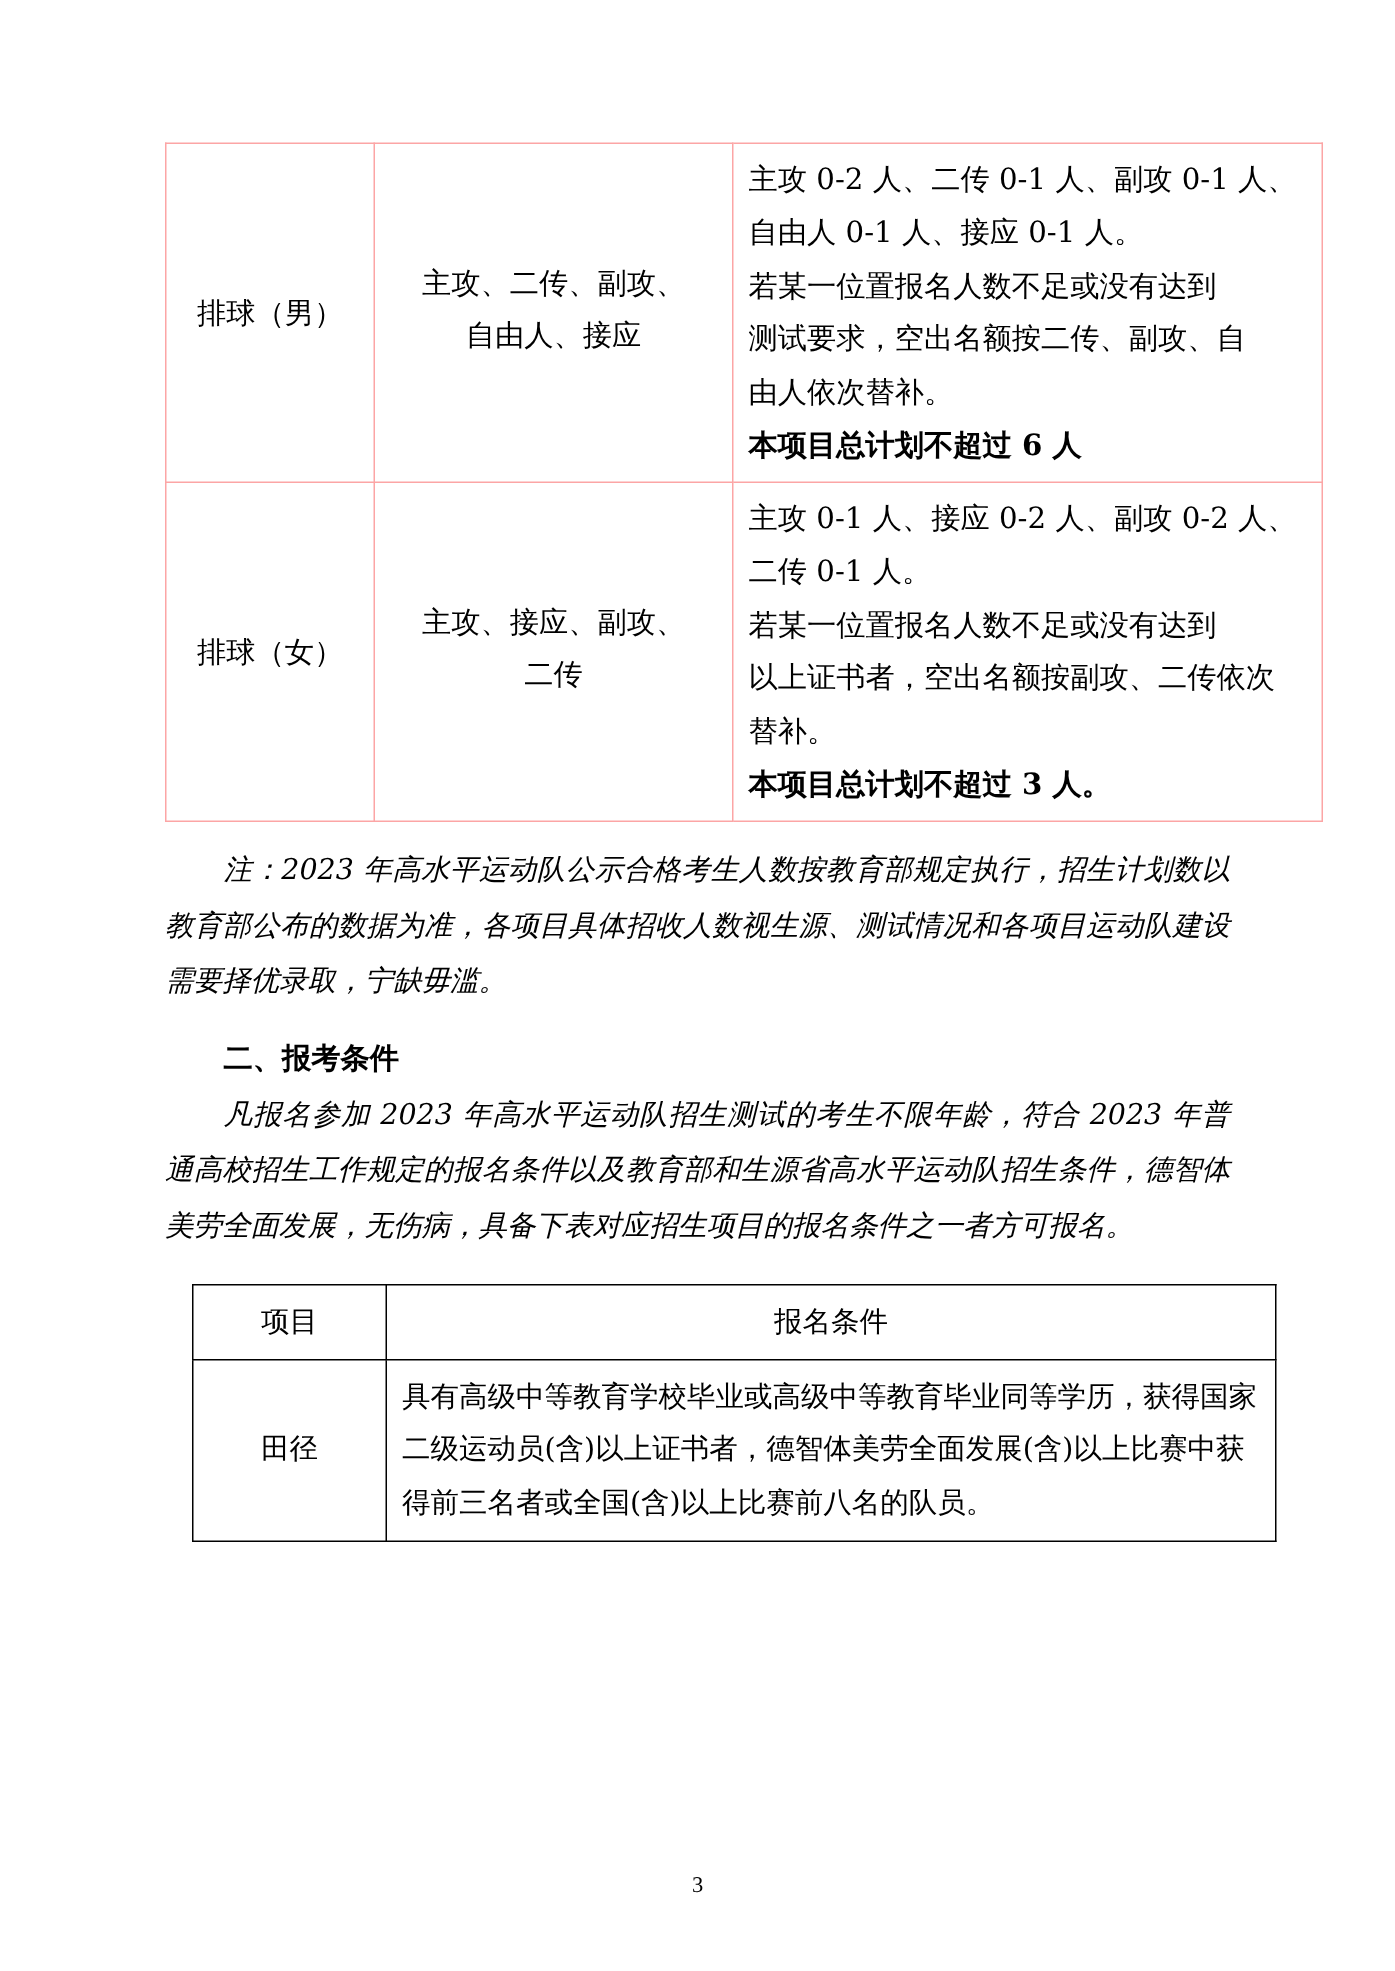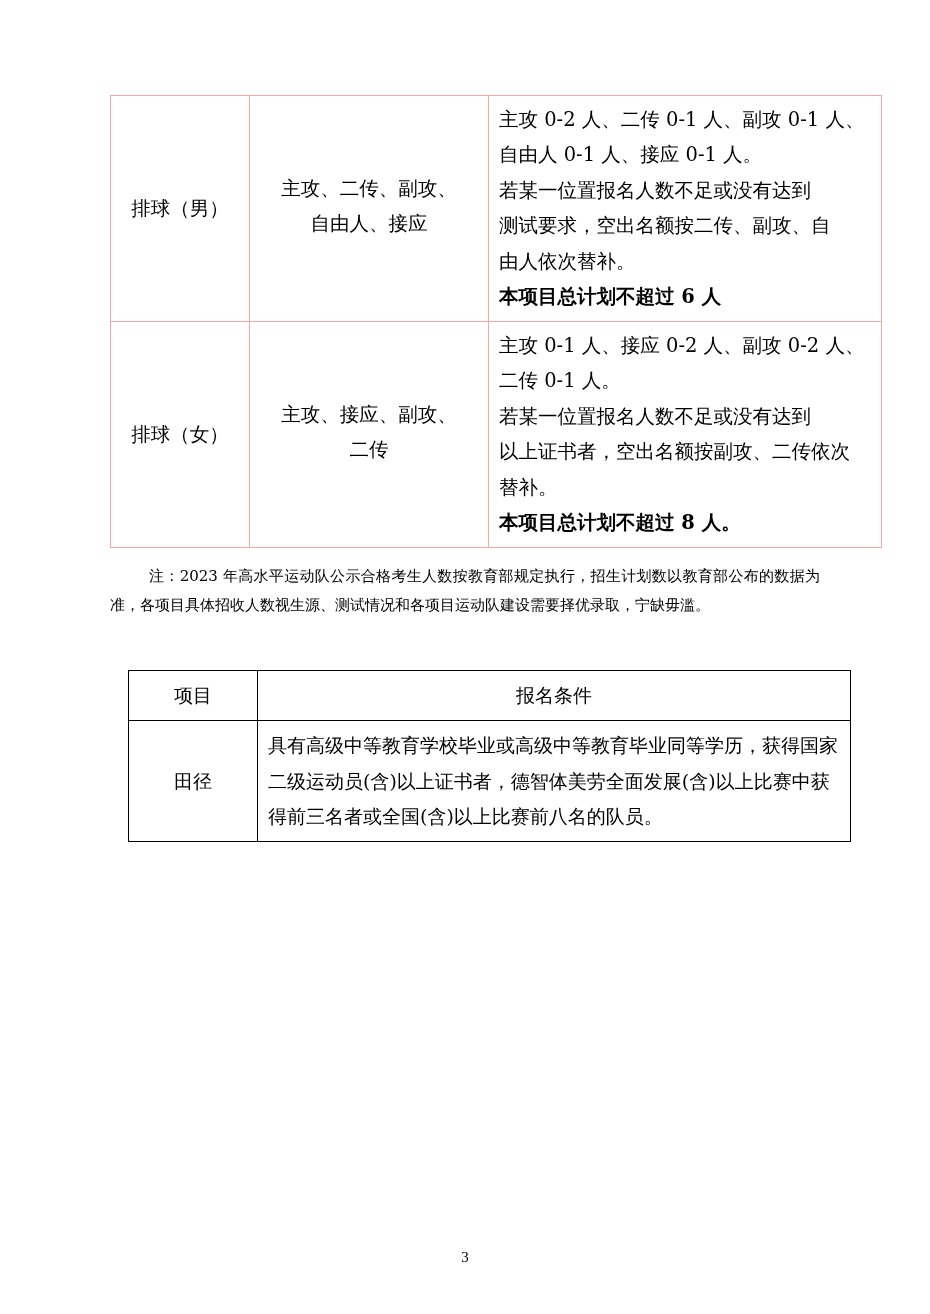--- a/index.html
+++ b/index.html
@@ -40,39 +40,40 @@
   .cell-left {
     text-align: left;
   }
   .col-a { width: 118px; }
   .col-b { width: 218px; font-family: Liberation Mono, monospace; }
   .col-c { width: 372px; }
   .bold {
     font-weight: bold;
   }
   p.para {
-    font-size: 15px;
+    font-size: 19px;
     line-height: 1.95;
     margin: 0;
     text-indent: 39px;
     text-align: justify;
+    font-style: italic;
   }
   .gap-small { height: 14px; }
   .section-head {
     font-size: 19.5px;
     font-weight: bold;
     line-height: 1.95;
     margin: 0;
     text-indent: 39px;
   }
   table.cond-table {
     border-collapse: collapse;
     width: 680px;
     table-layout: fixed;
-    margin-top: 36px;
+    margin-top: 20px;
     margin-left: 18px;
   }
   table.cond-table td {
     border: 1px solid #000000;
     padding: 7px 10px;
     vertical-align: middle;
     font-size: 19px;
     line-height: 1.85;
   }
   .cond-col-a { width: 108px; }
@@ -115,33 +116,35 @@
         <td class="col-b cell-center">
           <span class="line">主攻、接应、副攻、</span>
           <span class="line">二传</span>
         </td>
         <td class="col-c cell-left">
           <span class="line">主攻 0-1 人、接应 0-2 人、副攻 0-2 人、</span>
           <span class="line">二传 0-1 人。</span>
           <span class="line">若某一位置报名人数不足或没有达到</span>
           <span class="line">以上证书者，空出名额按副攻、二传依次</span>
           <span class="line">替补。</span>
-          <span class="line bold">本项目总计划不超过 8 人。</span>
+          <span class="line bold">本项目总计划不超过 3 人。</span>
         </td>
       </tr>
     </tbody>
   </table>
 
   <div class="gap-small"></div>
 
   <p class="para">注：2023 年高水平运动队公示合格考生人数按教育部规定执行，招生计划数以教育部公布的数据为准，各项目具体招收人数视生源、测试情况和各项目运动队建设需要择优录取，宁缺毋滥。</p>
 
   <div class="gap-small"></div>
 
+  <p class="section-head">二、报考条件</p>
 
+  <p class="para">凡报名参加 2023 年高水平运动队招生测试的考生不限年龄，符合 2023 年普通高校招生工作规定的报名条件以及教育部和生源省高水平运动队招生条件，德智体美劳全面发展，无伤病，具备下表对应招生项目的报名条件之一者方可报名。</p>
 
   <table class="cond-table">
     <tbody>
       <tr>
         <td class="cond-col-a cell-center">项目</td>
         <td class="cond-col-b cell-center">报名条件</td>
       </tr>
       <tr>
         <td class="cond-col-a cell-center">田径</td>
         <td class="cond-col-b cell-left">具有高级中等教育学校毕业或高级中等教育毕业同等学历，获得国家二级运动员(含)以上证书者，德智体美劳全面发展(含)以上比赛中获得前三名者或全国(含)以上比赛前八名的队员。</td>

